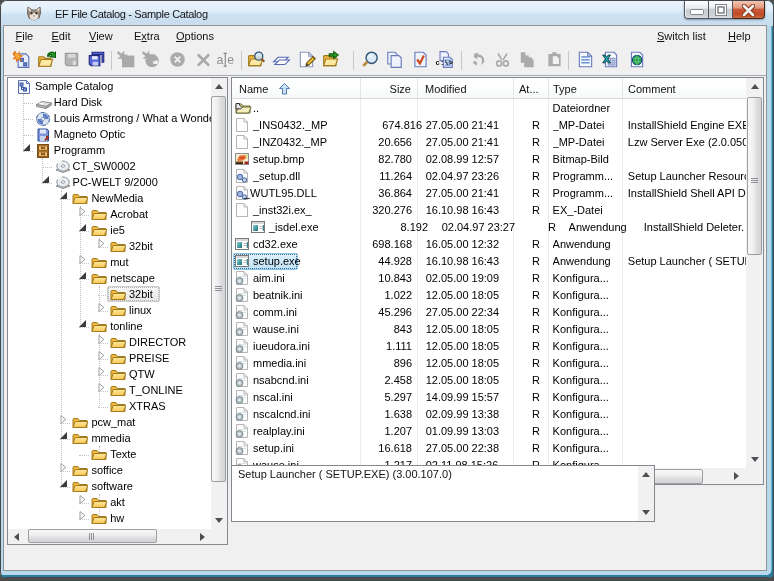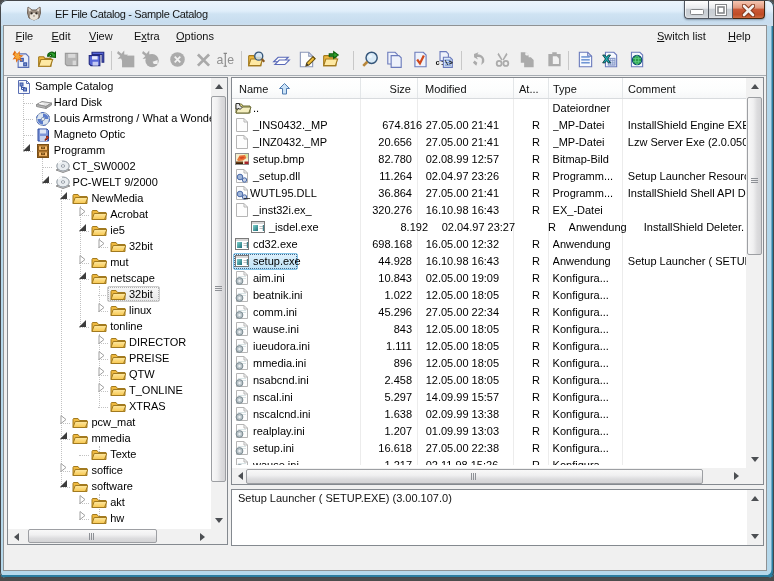--- a/index.html
+++ b/index.html
@@ -13,21 +13,21 @@
  box-shadow:0 0 0 1px #8f9294}
 #menubar{position:absolute;left:0;top:0;width:762px;height:21px;font-size:11px;color:#111}
 #menubar span{position:absolute;top:4px}
 #menubar u{text-decoration:underline;text-underline-offset:1px}
 #toolbar{position:absolute;left:0;top:21px;width:762px;height:29px;border-bottom:1px solid #a7adb3}
 .ti{position:absolute;top:2.5px;width:19px;height:19px}
 .tsep{position:absolute;top:4px;width:1px;height:19px;background:#c8c8c8}
 .panel{position:absolute;background:#fff;border:1px solid #84898f}
 #tree{left:3px;top:51px;width:221px;height:468px}
 #list{left:227px;top:51px;width:533px;height:408px}
-#comment{left:227px;top:463px;width:533px;height:57px}
+#comment{left:227px;top:439px;width:424px;height:57px}
 #status{position:absolute;left:0;top:521px;width:762px;height:23px;background:#f0f0f0;
  border-top:1px solid #d0d0d0;font-size:11px;color:#111}
 .trow{position:absolute;height:16px;line-height:16px;font-size:11px;white-space:nowrap}
 .trow svg{position:absolute;top:0px}
 .tlab{position:absolute;top:-1px}
 .tric,.trie{position:absolute;top:4px;width:9px;height:9px}
 .lrow{position:absolute;height:17px;line-height:17px;font-size:11px;white-space:nowrap;width:514px}
 .lrow svg{position:absolute;top:0px}
 .cell{position:absolute;top:0;overflow:hidden}
 .num{text-align:right}

